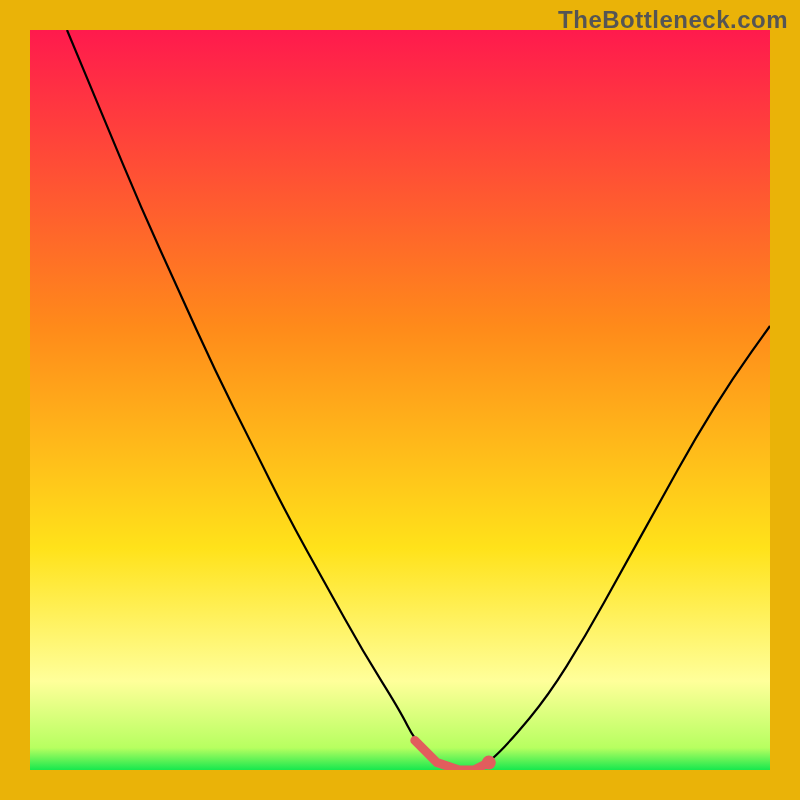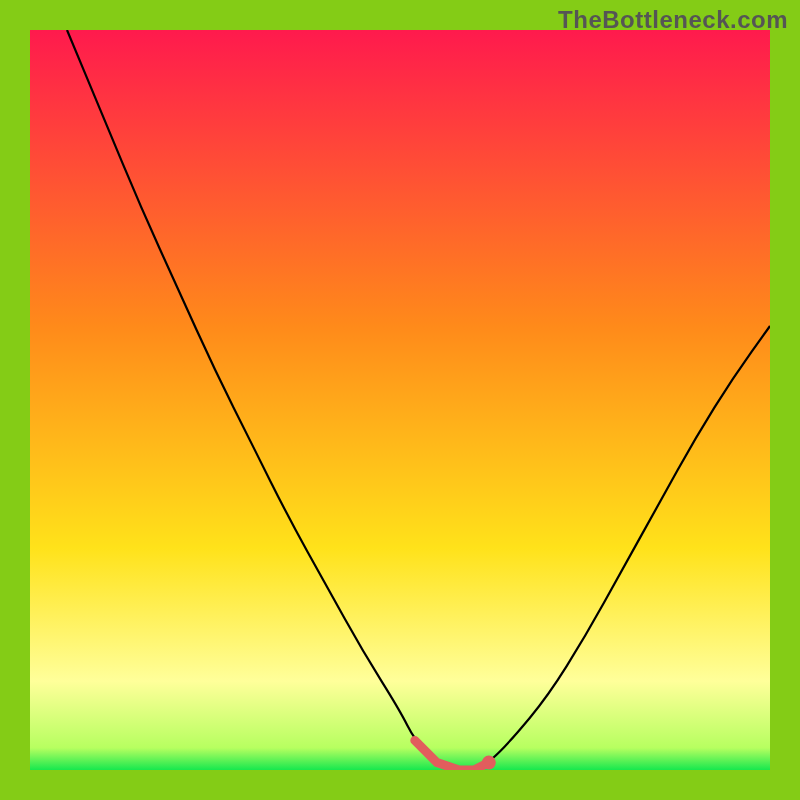--- a/index.html
+++ b/index.html
@@ -10,21 +10,21 @@
     background: #000;
     overflow: hidden;
     font-family: Arial, Helvetica, sans-serif;
   }
   .frame {
     position: absolute;
     left: 0;
     top: 0;
     width: 800px;
     height: 800px;
-    background: #84cc16;
+    background: #eab308;
   }
   .watermark {
     position: absolute;
     top: 6px;
     right: 12px;
     color: #555;
     font-size: 24px;
     font-weight: 600;
     letter-spacing: 0.5px;
     z-index: 10;

